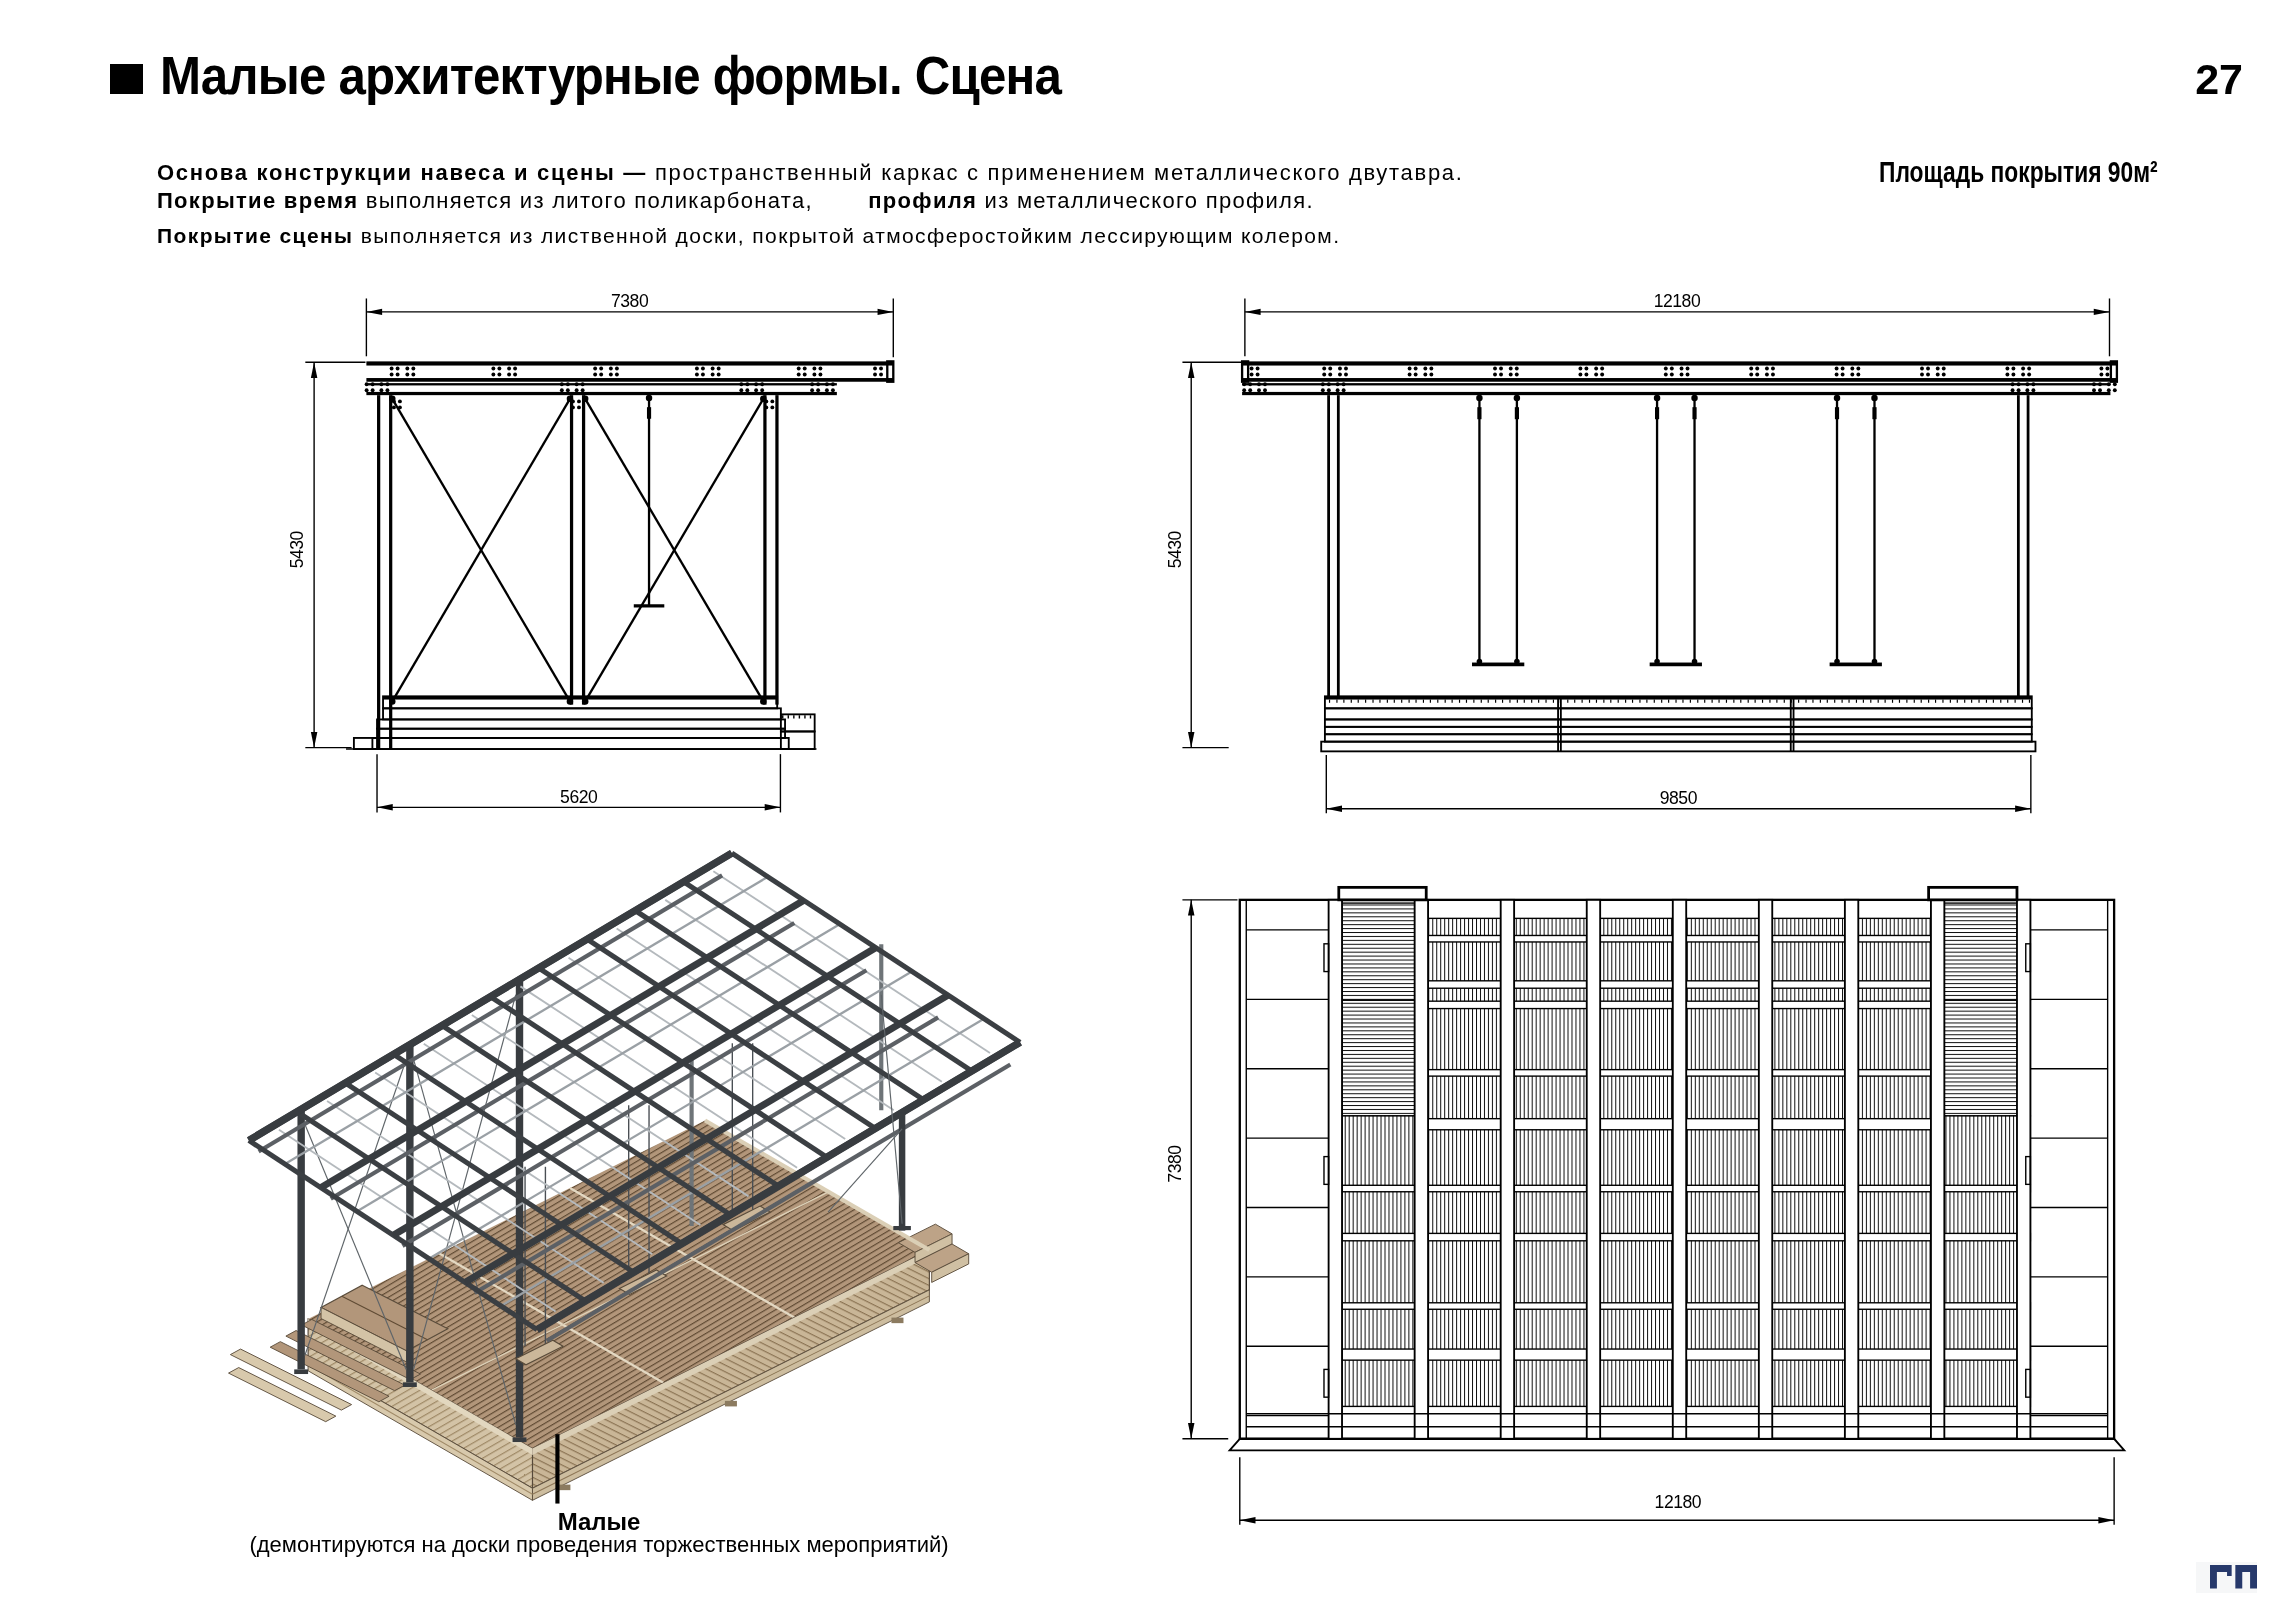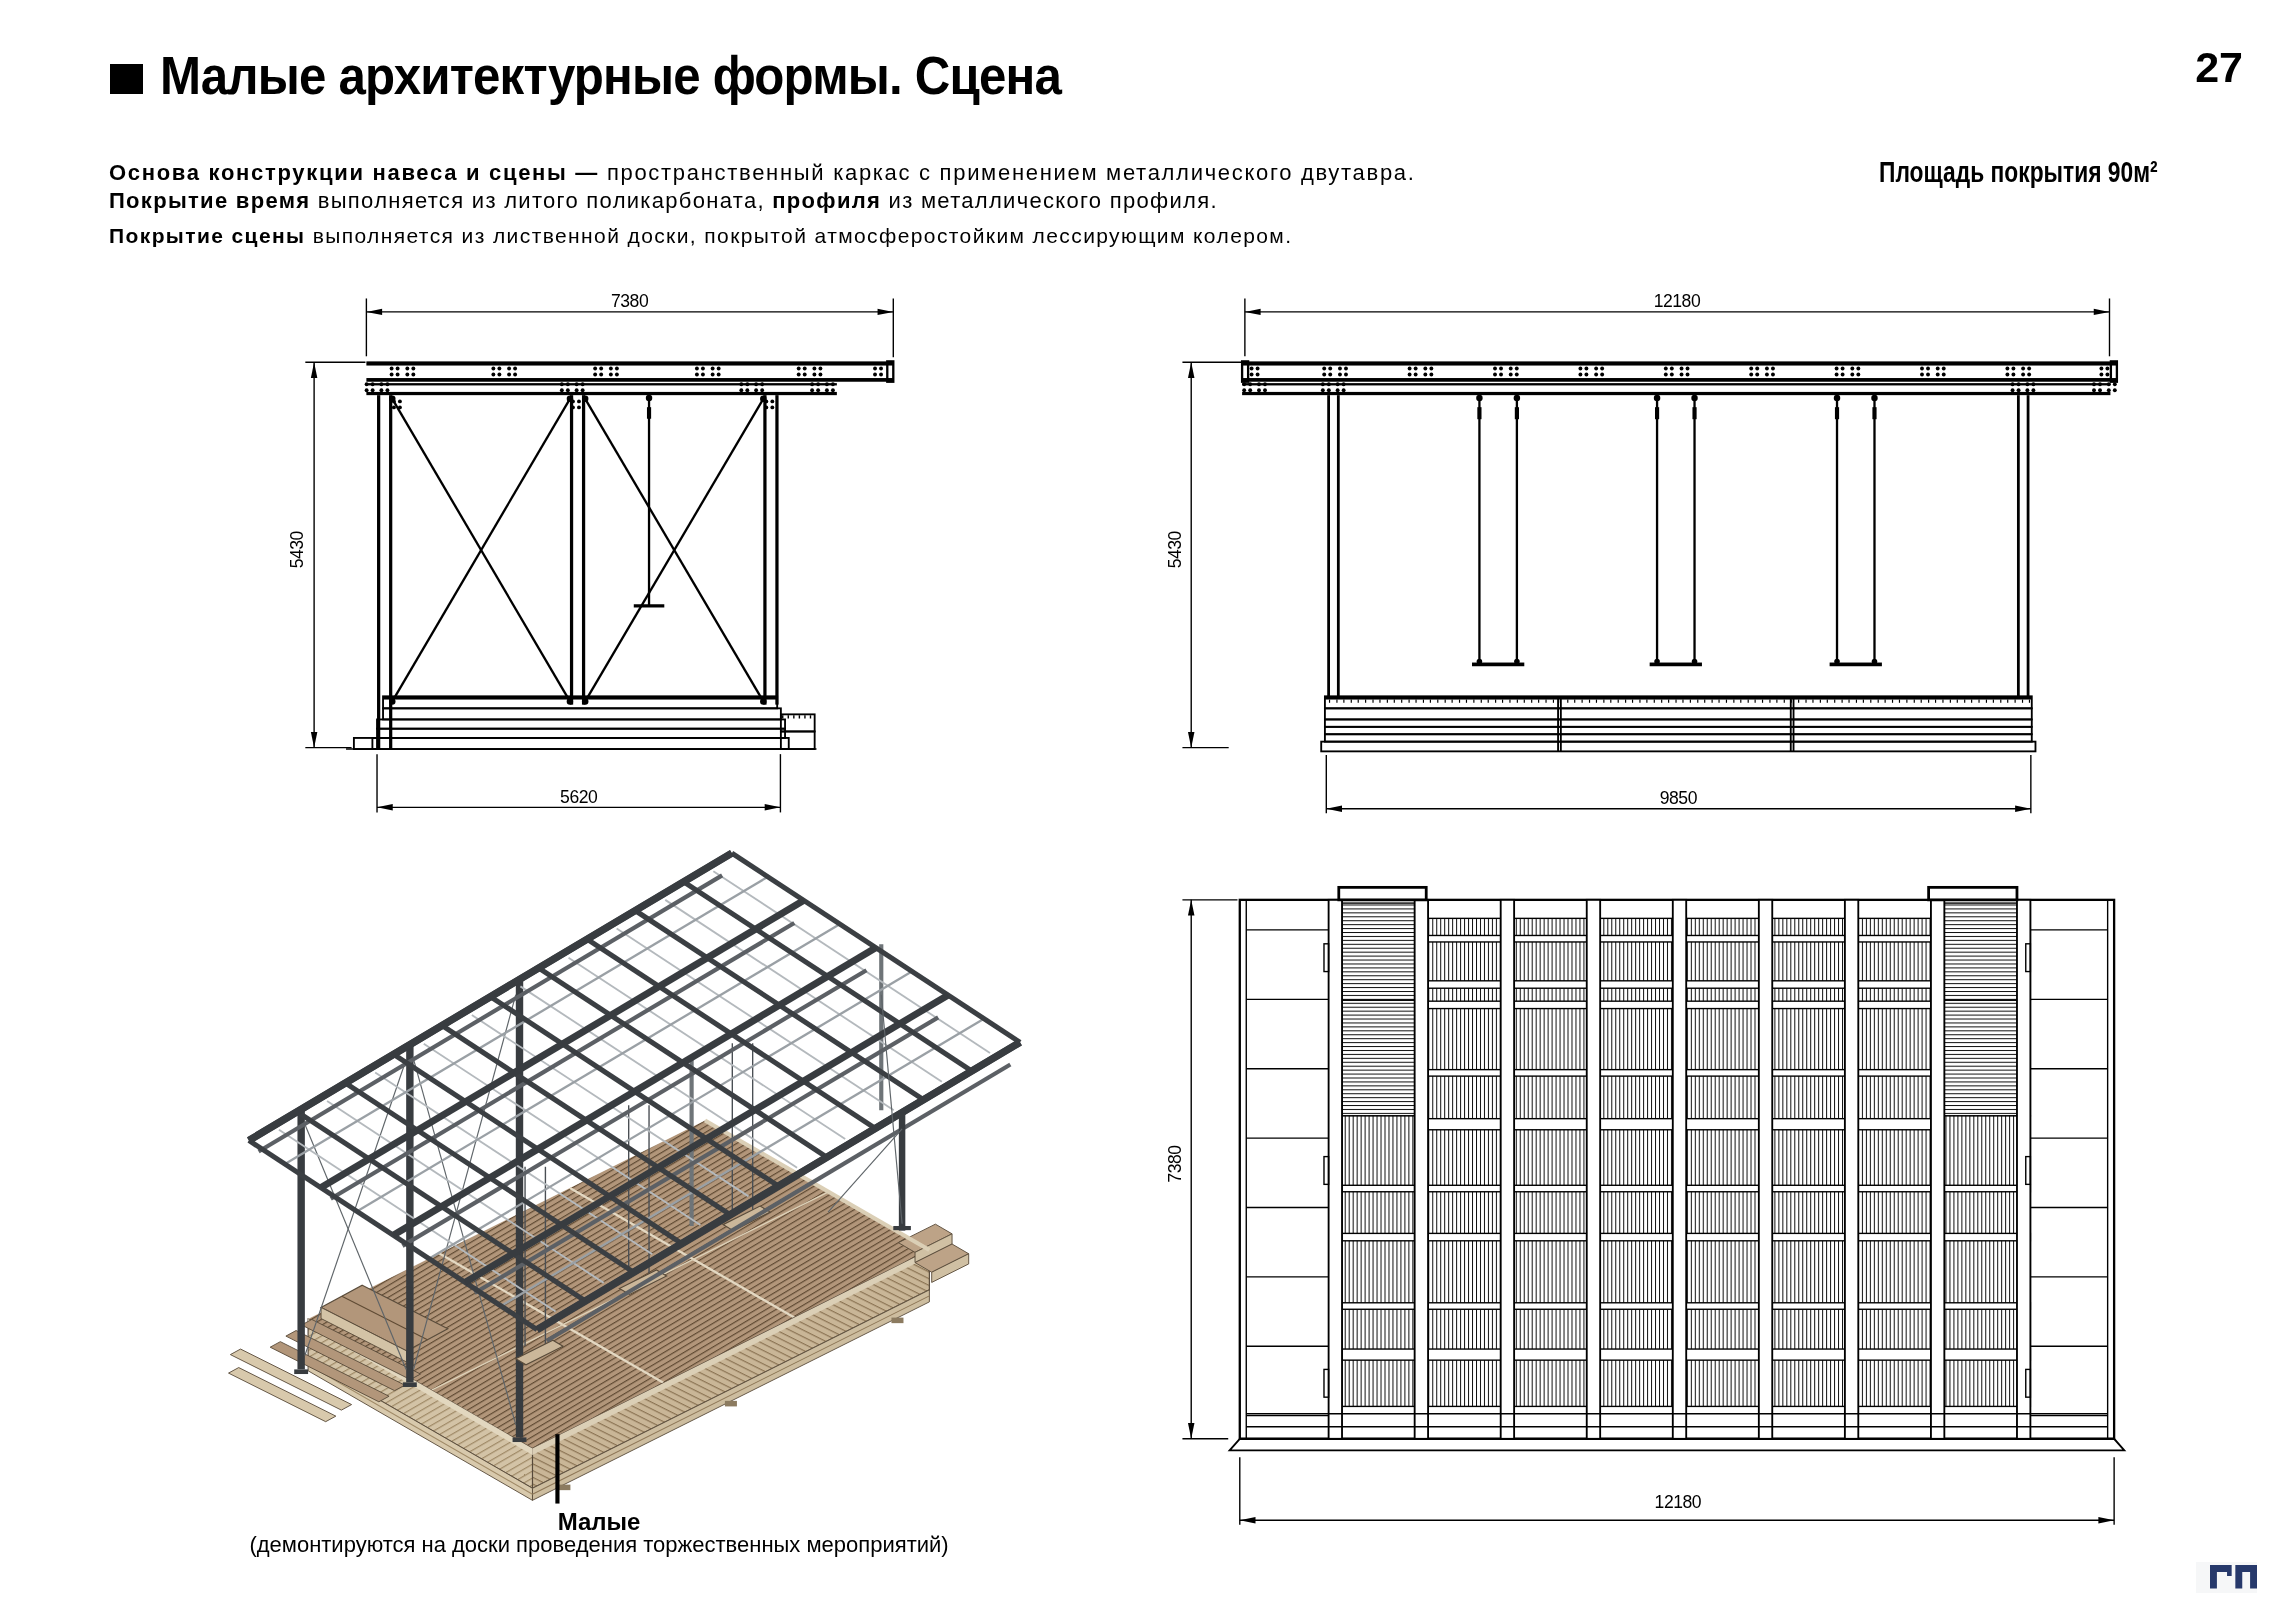--- a/index.html
+++ b/index.html
@@ -1,20 +1,20 @@
 <!DOCTYPE html>
 <html style="font-size:7.4px"><head><meta charset="utf-8"><style>
 html,body{margin:0;padding:0;background:#fff;}
 body{width:2295px;height:1623px;position:relative;font-family:"Liberation Sans",sans-serif;color:#000;}
 .abs{position:absolute;white-space:nowrap;}
-b{font-weight:bold;}
+b{font-weight:bold;margin-left:48px;}
 </style></head><body>
 <div class="abs" style="left:110px;top:64px;width:33px;height:30px;background:#000;"></div>
 <div class="abs" style="left:160px;top:44px;font-size:54px;font-weight:bold;letter-spacing:-0.9px;transform:scaleX(0.912);transform-origin:left top;">Малые архитектурные формы. Сцена</div>
-<div class="abs" style="right:52px;top:43px;font-size:43px;font-weight:bold;">27</div>
+<div class="abs" style="right:52px;top:55px;font-size:43px;font-weight:bold;">27</div>
 <div class="abs" style="left:109px;top:160px;font-size:22px;letter-spacing:1.7px;"><b>Основа конструкции навеса и сцены —</b> пространственный каркас с применением металлического двутавра.</div>
 <div class="abs" style="left:109px;top:188px;font-size:22px;letter-spacing:1.3px;"><b>Покрытие время</b> выполняется из литого поликарбоната, <b>профиля</b> из металлического профиля.</div>
 <div class="abs" style="left:109px;top:224px;font-size:21px;letter-spacing:1.4px;"><b>Покрытие сцены</b> выполняется из лиственной доски, покрытой атмосферостойким лессирующим колером.</div>
 <div class="abs" style="right:137px;top:155px;font-size:30px;font-weight:bold;transform:scaleX(0.76);transform-origin:right top;">Площадь покрытия 90м²</div>
 <div class="abs" style="left:599px;top:1508px;transform:translateX(-50%);font-size:24px;font-weight:bold;">Малые</div>
 <div class="abs" style="left:599px;top:1532px;transform:translateX(-50%);font-size:22px;">(демонтируются на доски проведения торжественных мероприятий)</div>
 <div class="abs" style="left:2196px;top:1562px;width:61px;height:30.5px;background:#f6f7f8;"></div>
 <div class="abs" style="left:2210px;top:1565px;width:47px;height:23.6px;"><svg width="47" height="23.6" viewBox="0 0 102 51">
       <path d="M0 0 H47 V24 H37 V15 H15 V51 H0 Z" fill="#27396b"></path>
       <path d="M55 0 H102 V51 H87 V15 H70 V51 H55 Z" fill="#27396b"></path>

